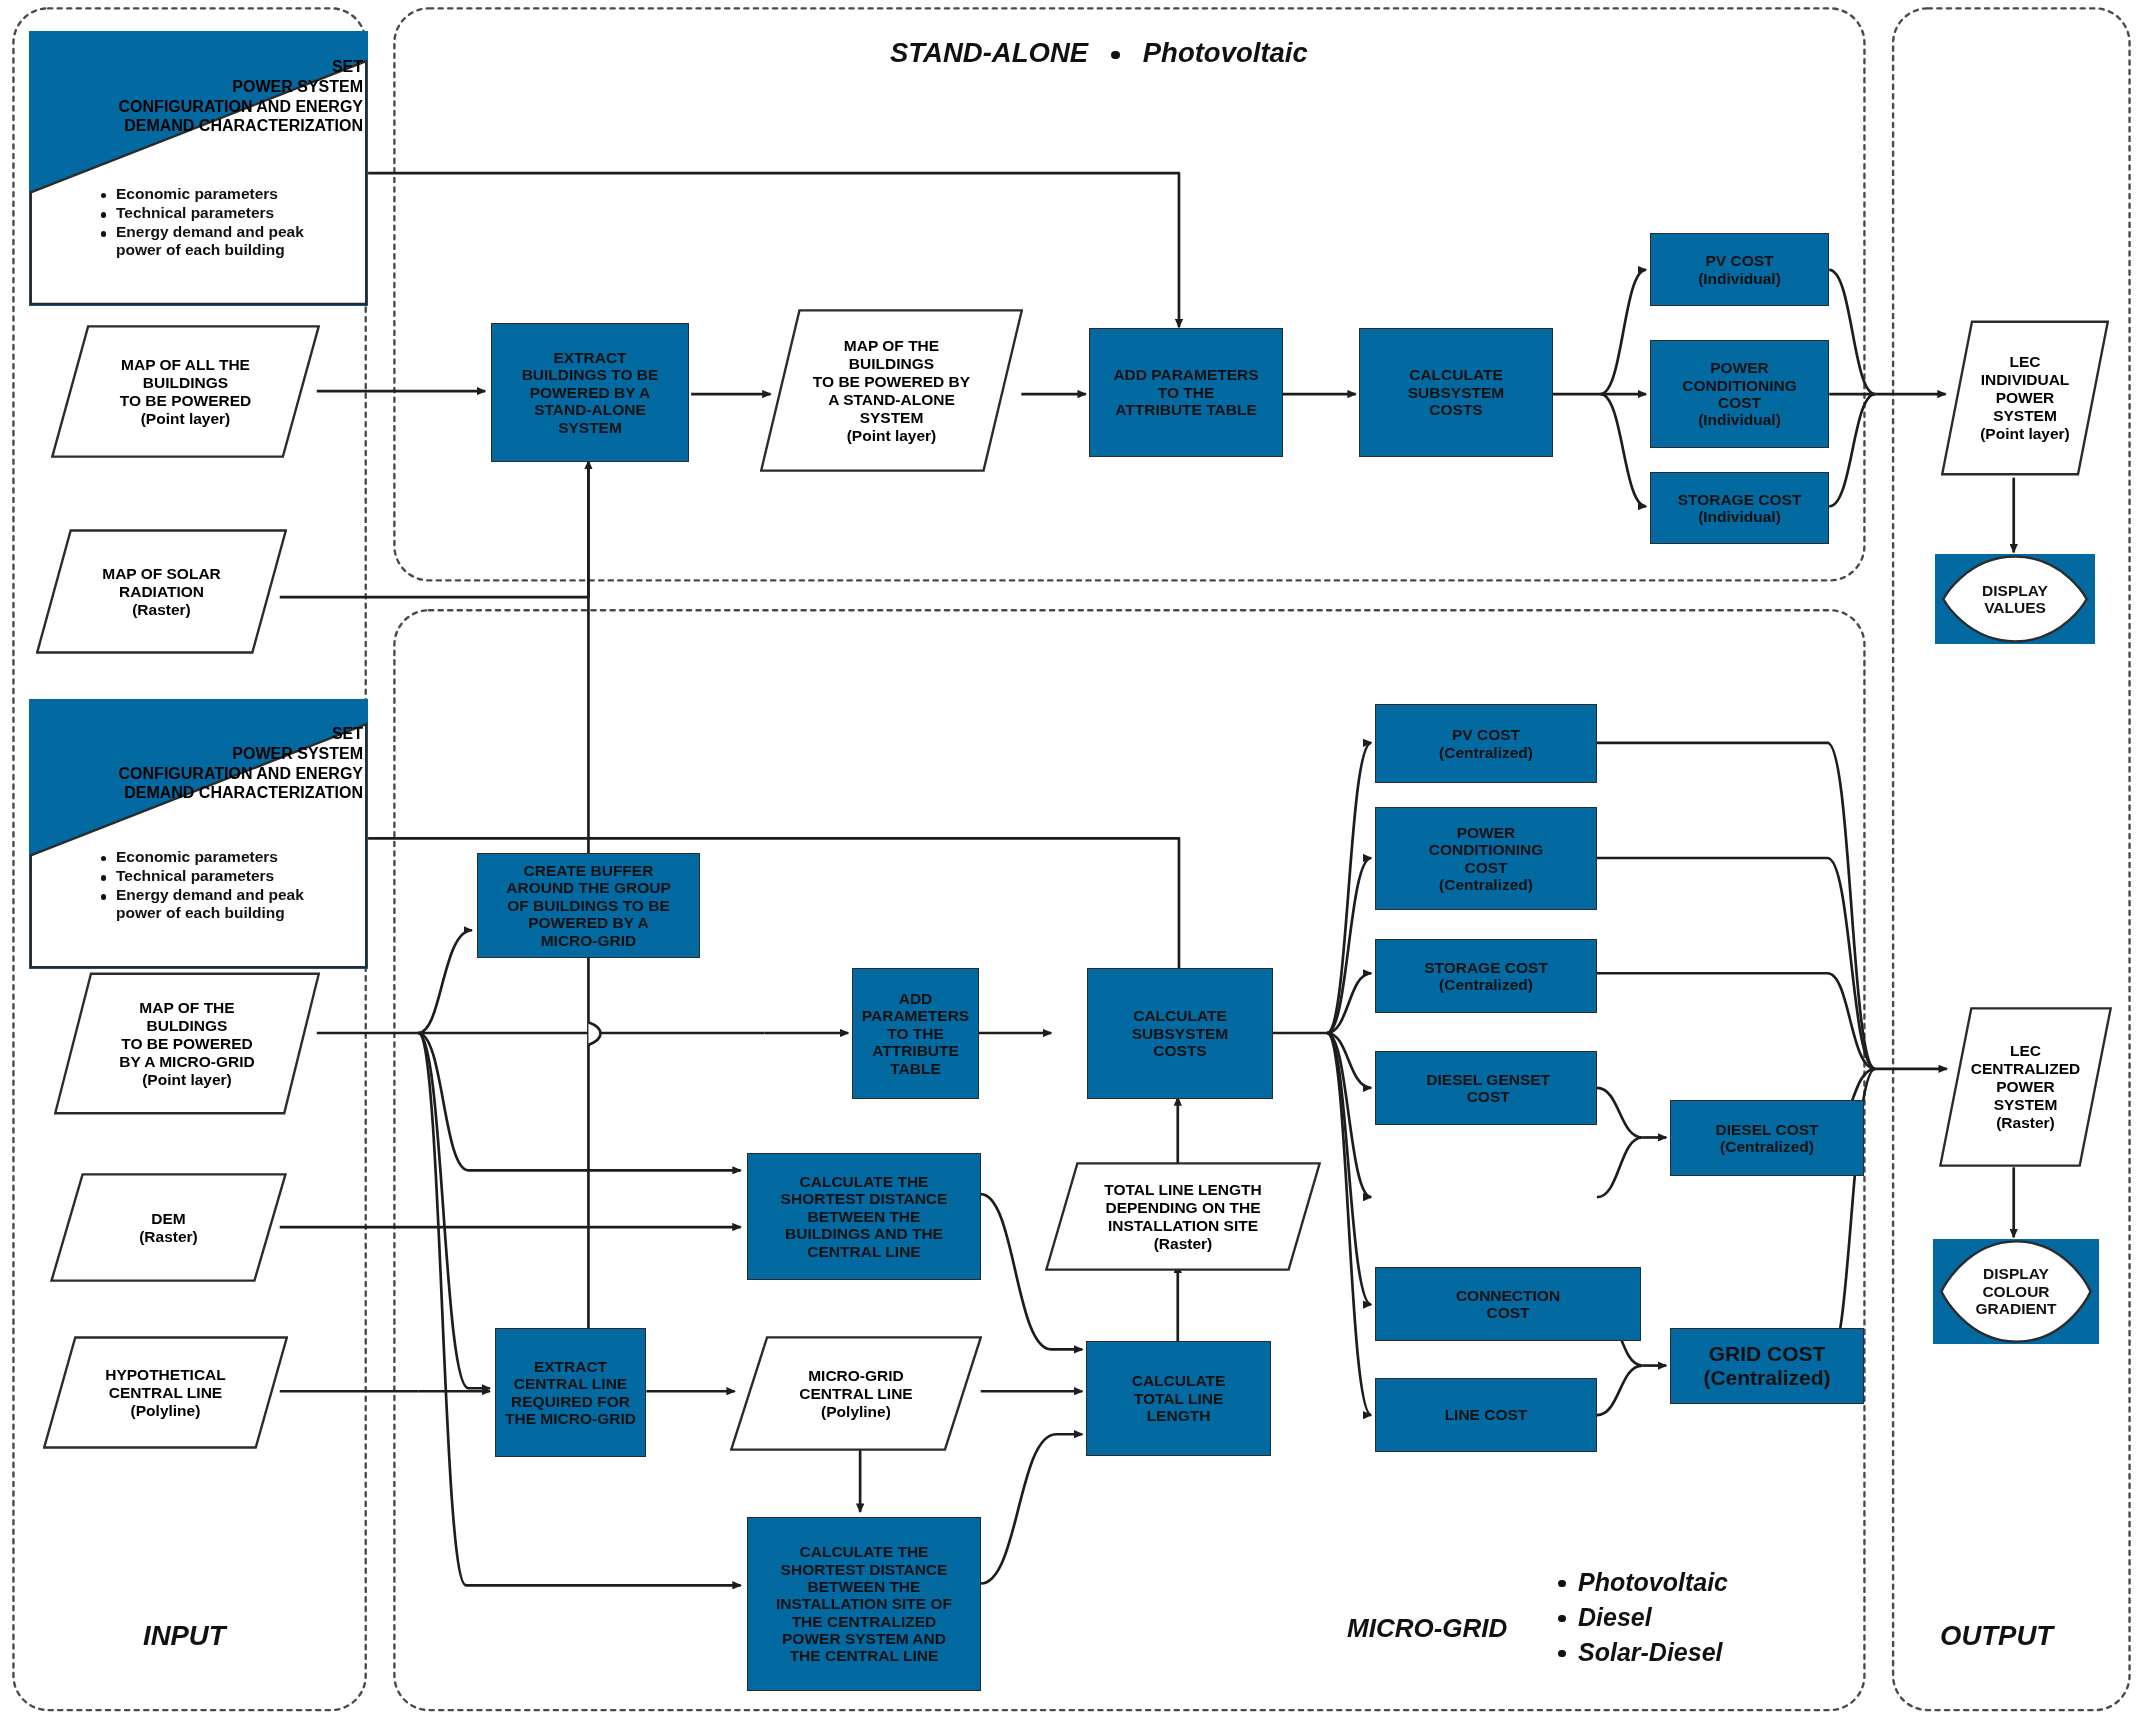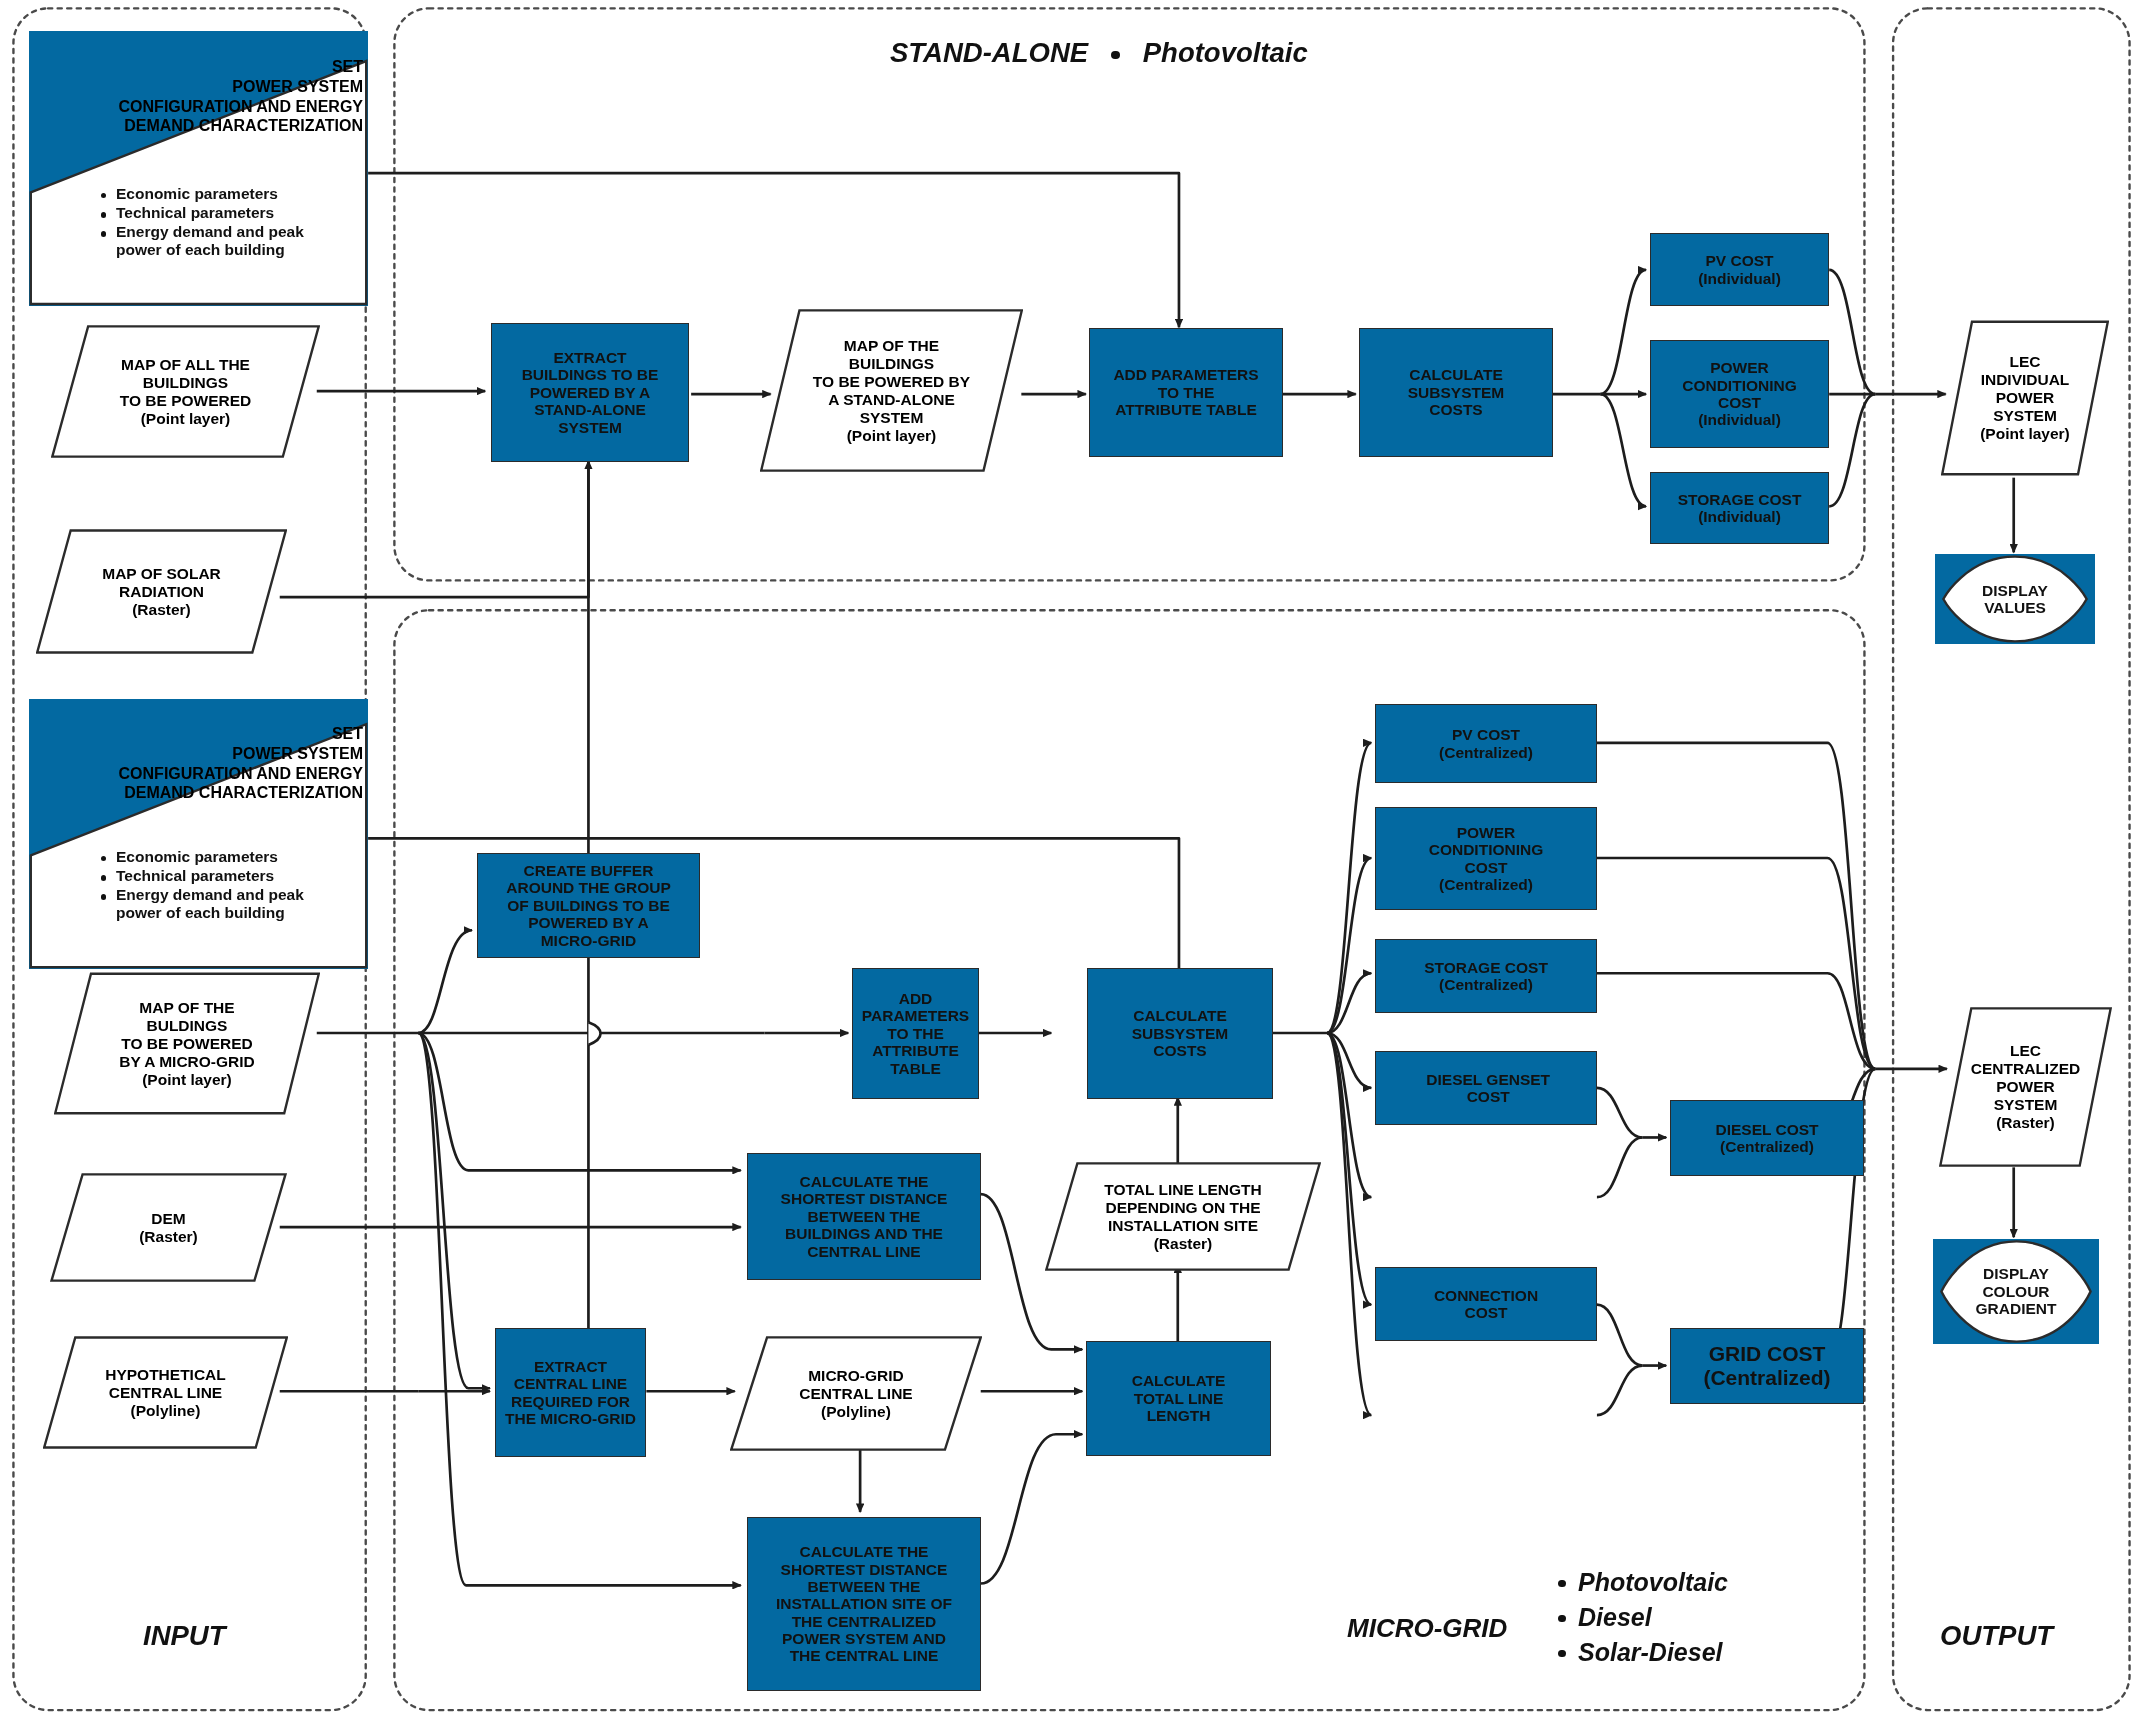--- a/index.html
+++ b/index.html
@@ -336,23 +336,24 @@
 COST
 (Centralized)</div>
 
   <div class="node proc txt" style="left:1375px;top:939px;width:222px;height:74px;font-size:15.5px;font-weight:bold;white-space:pre-line;">STORAGE COST
 (Centralized)</div>
 
   <div class="node proc txt" style="left:1375px;top:1051px;width:222px;height:74px;font-size:15.5px;font-weight:bold;white-space:pre-line;padding-left:8px;">DIESEL GENSET
 COST</div>
 
 
-  <div class="node proc txt" style="left:1375px;top:1267px;width:222px;height:74px;font-size:15.5px;font-weight:bold;white-space:pre-line;">CONNECTION
+  <div class="node proc txt" style="left:1375px;top:1267px;width:266px;height:74px;font-size:15.5px;font-weight:bold;white-space:pre-line;">CONNECTION
 COST</div>
 
+  <div class="node proc txt" style="left:1375px;top:1378px;width:222px;height:74px;font-size:15.5px;font-weight:bold;white-space:pre-line;">LINE COST</div>
 
   <div class="node proc txt" style="left:1670px;top:1100px;width:194px;height:76px;font-size:15.5px;font-weight:bold;white-space:pre-line;">DIESEL COST
 (Centralized)</div>
 
   <div class="node proc txt" style="left:1670px;top:1328px;width:194px;height:76px;font-size:21px;font-weight:bold;white-space:pre-line;">GRID COST
 (Centralized)</div>
 
   <div class="panel-label" style="left:1347px;top:1613px;font-size:26px;">MICRO-GRID</div>
 
   <div class="legend" style="left:1547px;top:1568px;font-size:25px;">

